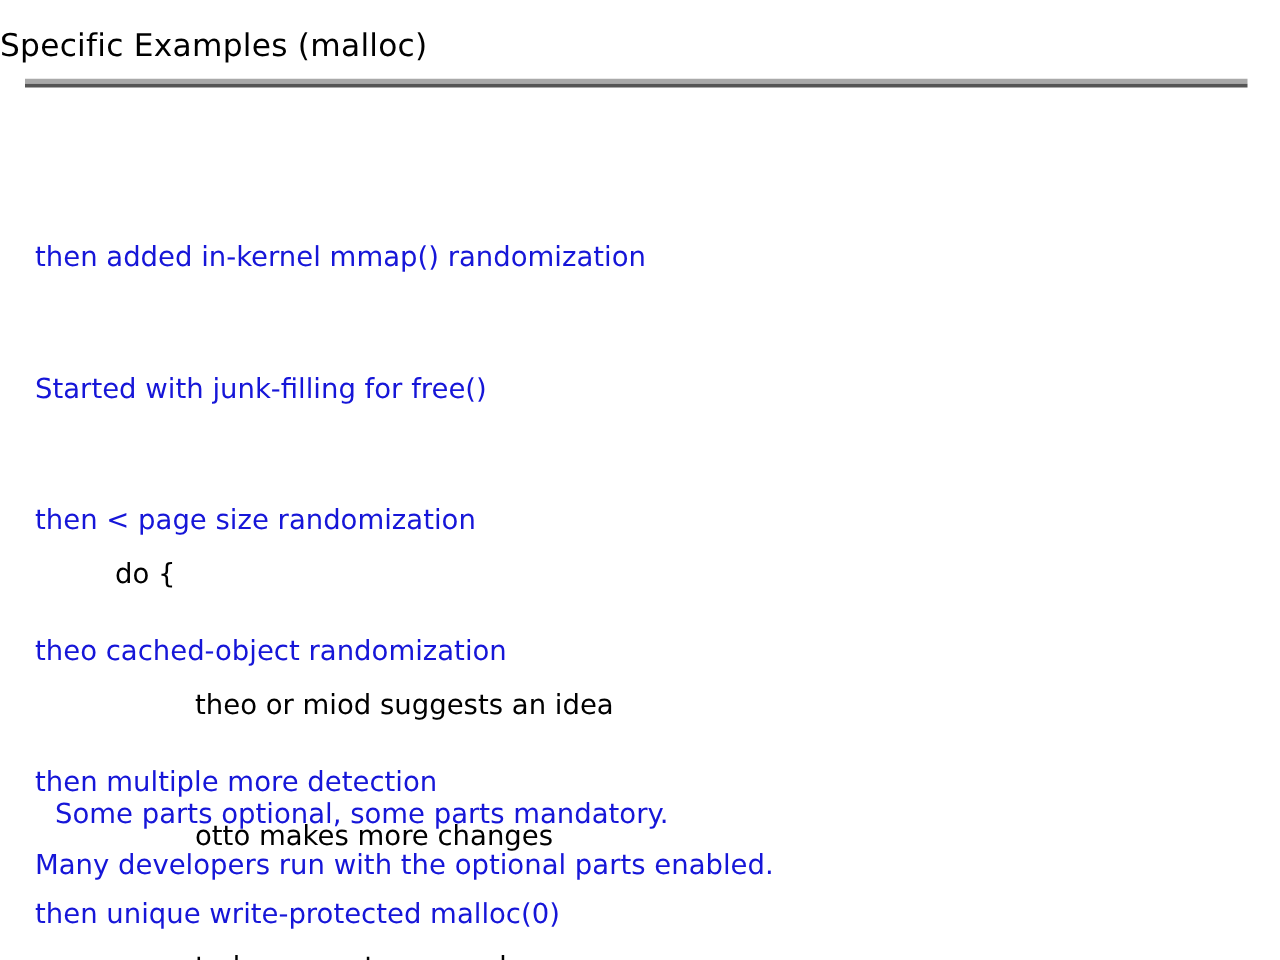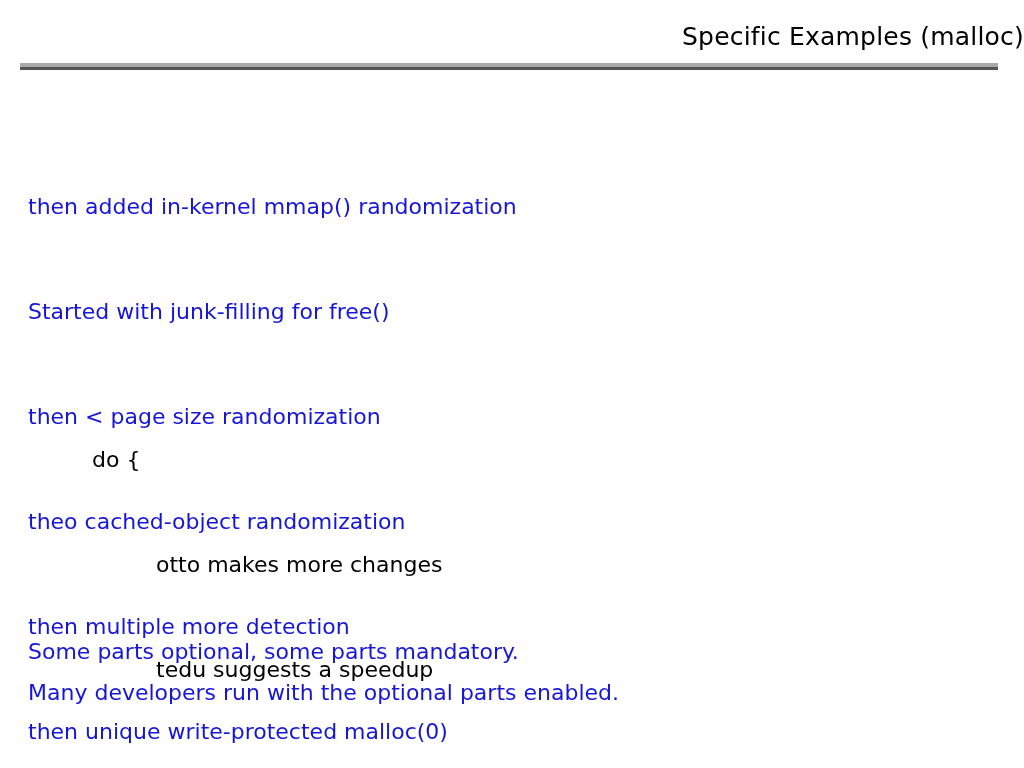--- a/index.html
+++ b/index.html
@@ -23,21 +23,21 @@
     height: 768px;
     background: #ffffff;
   }
 
   
   #slide-title {
     position: absolute;
     left: 0;
     top: 22px;
     width: 1024px;
-    text-align: right;
+    text-align: left;
     font-family: "DejaVu Sans", sans-serif;
     font-size: 25px;
     font-weight: 400;
     color: #000000;
     letter-spacing: 0.2px;
     line-height: 30px;
     white-space: nowrap;
   }
 
   
@@ -85,21 +85,21 @@
   }
   #code-block .code-line {
     display: block;
     white-space: pre;
   }
   #code-block .code-indent {
     padding-left: 64px;
   }
 
   #closing-line-1 {
-    left: 28px;
+    left: 44px;
     top: 634px;
   }
 
   #closing-line-2 {
     left: 28px;
     top: 675px;
   }
 
   .text-line {
     display: block;
@@ -122,20 +122,21 @@
     <span class="text-line">then added in-kernel mmap() randomization</span>
     <span class="text-line">Started with junk-filling for free()</span>
     <span class="text-line">then &lt; page size randomization</span>
     <span class="text-line">theo cached-object randomization</span>
     <span class="text-line">then multiple more detection</span>
     <span class="text-line">then unique write-protected malloc(0)</span>
   </div>
 
   <div id="code-block" class="body-block black-text">
     <span class="code-line">do {</span>
+    <span class="code-line code-indent">theo or miod suggests an idea</span>
     <span class="code-line code-indent">otto makes more changes</span>
     <span class="code-line code-indent">tedu suggests a speedup</span>
     
     
   </div>
 
   <div id="closing-line-1" class="body-block blue-text">Some parts optional, some parts mandatory.</div>
 
   <div id="closing-line-2" class="body-block blue-text">Many developers run with the optional parts enabled.</div>
 

